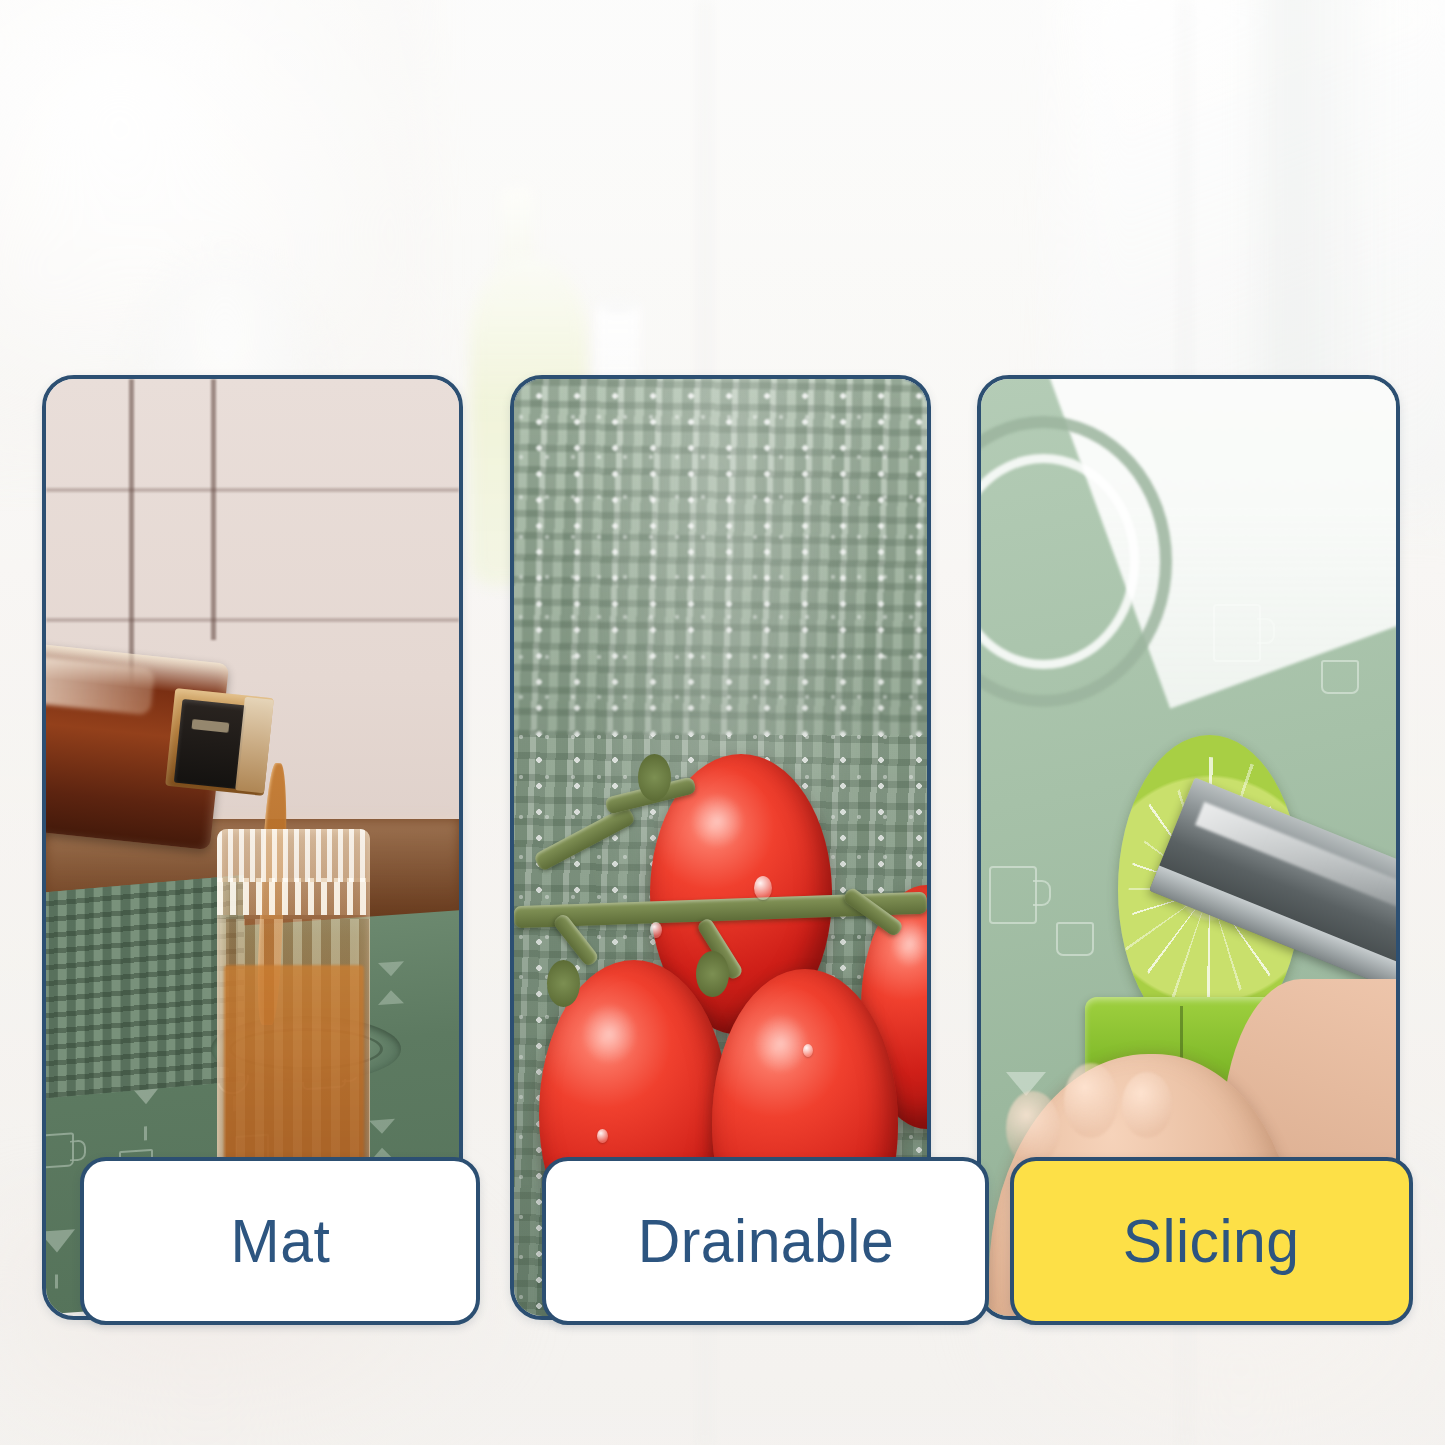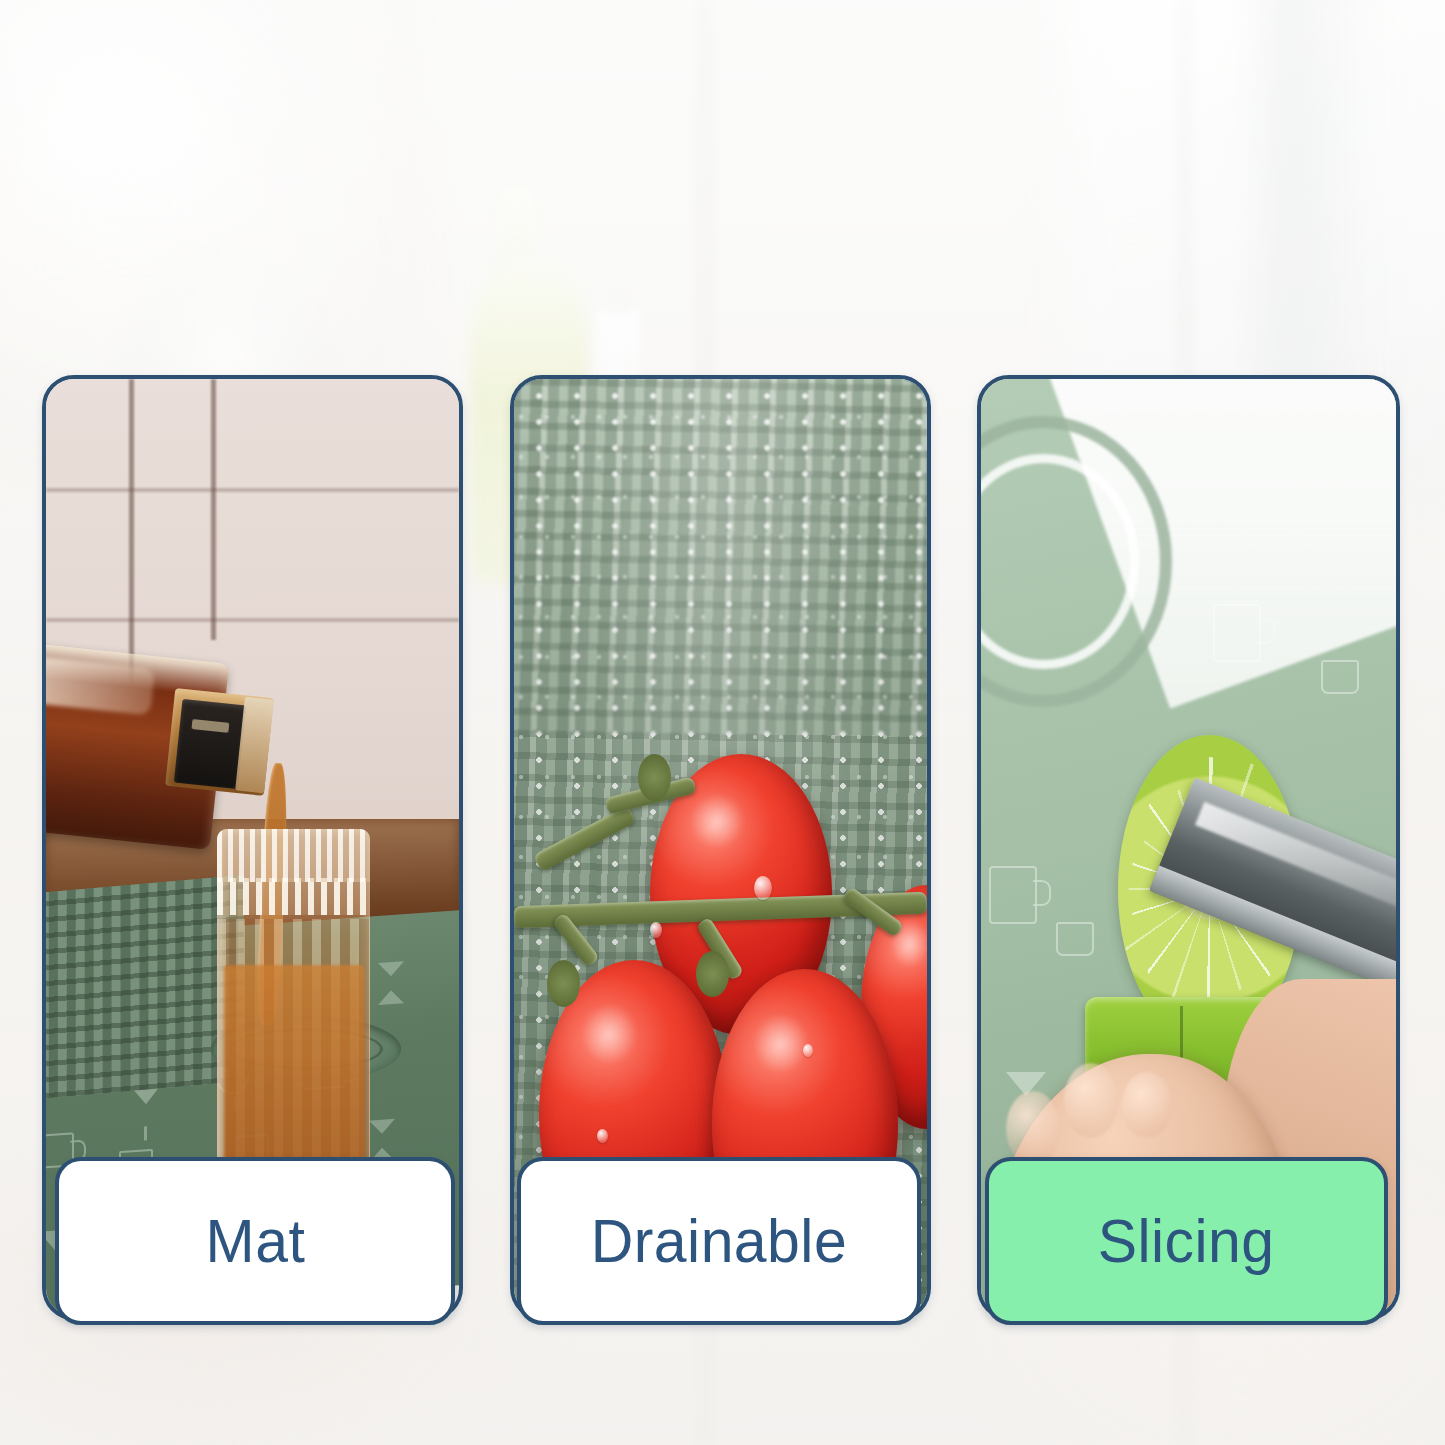--- a/index.html
+++ b/index.html
@@ -515,23 +515,24 @@
 
   
   .label-panel {
     position:absolute;
     height:168px;
     background:#ffffff;
     border:4px solid #2c4f72;
     border-radius:26px;
     display:flex; align-items:center; justify-content:center;
     box-shadow:0 3px 8px rgba(40,60,85,.15);
+    margin-left:25px;
   }
   .label-panel.l1 { left:55px;  top:1157px; width:400px; }
-  .label-panel.l2 { left:517px; top:1157px; width:404px; }
+  .label-panel.l2 { left:517px; top:1157px; width:447px; }
   .label-panel.l3 { left:985px; top:1157px; width:403px; }
   .label-text {
     color:#2d5580;
     font-size:62px;
     font-weight:400;
     letter-spacing:.5px;
     transform:scaleX(.95);
     line-height:1;
     white-space:nowrap;
   }
@@ -677,18 +678,18 @@
         <div class="c3-knuckle c3-k3"></div>
       </div>
     </div>
 
     <div class="label-panel l1" style="border-color: rgb(44, 79, 114); background: rgb(255, 255, 255);">
       <span class="label-text" style="color: rgb(45, 85, 128);">Mat</span>
     </div>
     <div class="label-panel l2" style="border-color: rgb(44, 79, 114); background: rgb(255, 255, 255);">
       <span class="label-text" style="color: rgb(45, 85, 128);">Drainable</span>
     </div>
-    <div class="label-panel l3" style="border-color: rgb(44, 79, 114); background: #86efac;">
+    <div class="label-panel l3" style="border-color: rgb(44, 79, 114); background: #fde047;">
       <span class="label-text" style="color: rgb(45, 85, 128);">Slicing</span>
     </div>
 
   </div>
 </div>
 
 </body></html>

